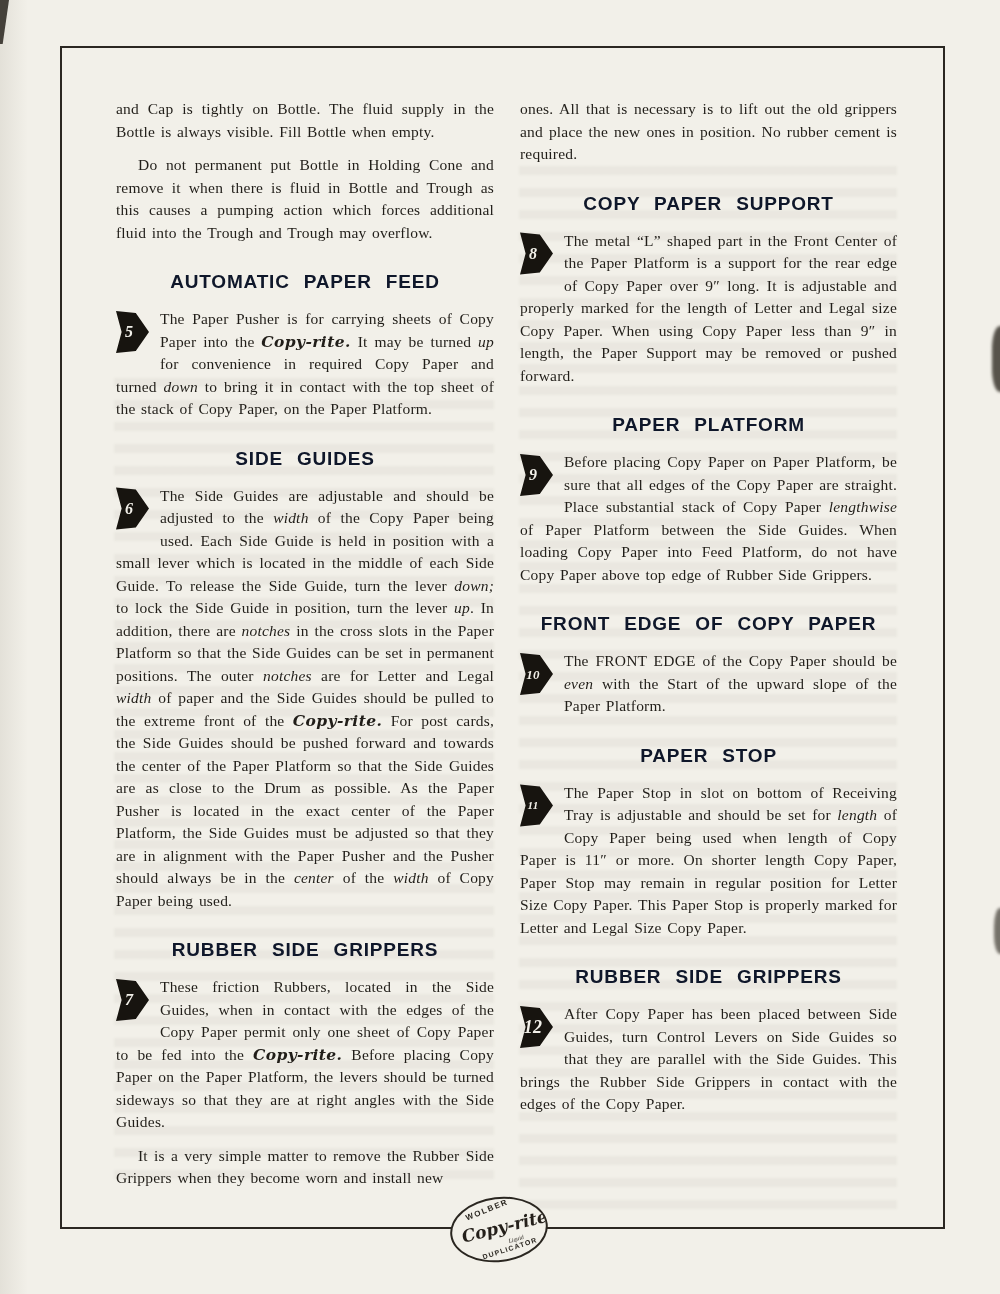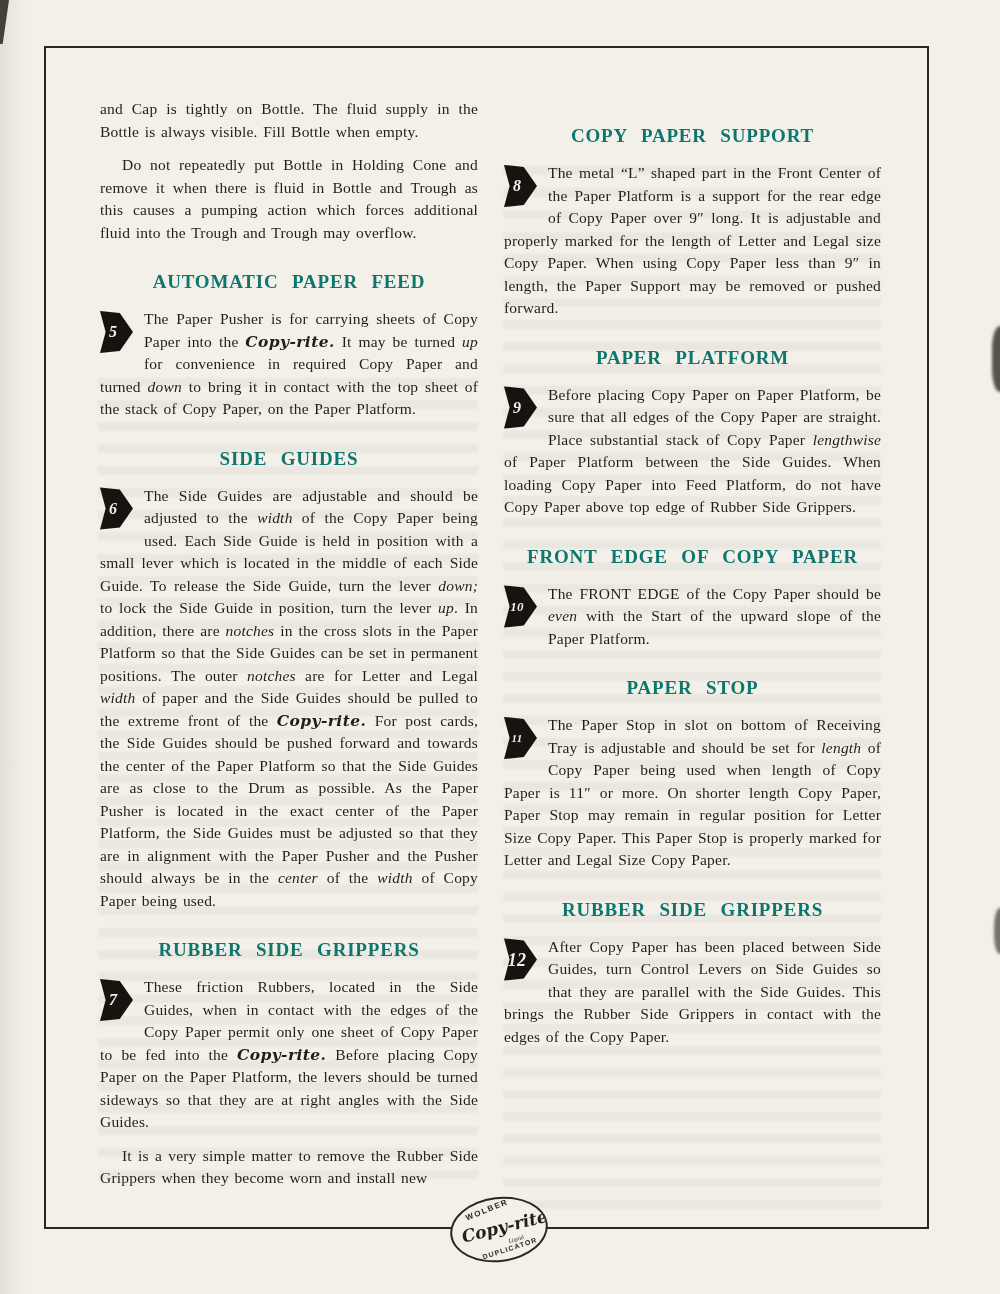--- a/index.html
+++ b/index.html
@@ -13,40 +13,40 @@
   .scan-strip{position:absolute;left:0;top:0;width:28px;height:100%;
     background:linear-gradient(to right,#dbd8cf,#ecead
 3 55%,rgba(236,234,227,0));
     background:linear-gradient(to right,#dbd8cf,rgba(236,234,227,0));opacity:.65;}
   .corner-mark{position:absolute;left:0;top:0;width:9px;height:44px;background:#45413a;
     clip-path:polygon(0 0,100% 0,30% 100%,0 100%);filter:blur(.6px);}
   .edge-blob{position:absolute;background:#57534b;filter:blur(1.4px);}
   .blob-1{right:-5px;top:326px;width:13px;height:66px;border-radius:60% 0 0 60%/35% 0 0 35%;}
   .blob-2{right:-4px;top:908px;width:10px;height:46px;border-radius:60% 0 0 60%/40% 0 0 40%;opacity:.8;}
   
-  .frame{position:absolute;left:44px;top:46px;width:885px;height:1183px;
+  .frame{position:absolute;left:60px;top:46px;width:885px;height:1183px;
     border:2px solid #2b2722;box-sizing:border-box;}
   .content{position:absolute;left:0;top:0;right:0;bottom:0;padding:50px 46px 0 54px;}
   .columns{display:flex;gap:26px;}
   .col{width:378px;flex:0 0 auto;position:relative;}
   .col-right{width:377px;}
   
   .ghost{position:absolute;pointer-events:none;z-index:0;
     background:repeating-linear-gradient(rgba(108,101,86,.055) 0 9px,rgba(108,101,86,0) 9px 22px);
     filter:blur(1.3px);}
   .ghost-left{left:52px;top:330px;width:380px;height:810px;}
   .ghost-right{left:457px;top:118px;width:378px;height:1050px;}
   
   .para{margin:0 0 11px;font-size:15.5px;line-height:22.5px;text-align:justify;
     letter-spacing:.2px;word-spacing:1.5px;clear:both;position:relative;z-index:1;}
   .para.indent{text-indent:22px;}
   .it{font-style:italic;}
   .script{font-family:"DejaVu Serif",serif;font-style:italic;font-weight:700;letter-spacing:.4px;margin-top:14px;}
-  .sec-heading{font-family:Liberation Serif, serif;font-weight:700;
-    font-size:19px;letter-spacing:.8px;word-spacing:8px;text-align:center;color:#0f766e;
+  .sec-heading{font-family:Liberation Sans, sans-serif;font-weight:700;
+    font-size:19px;letter-spacing:.8px;word-spacing:8px;text-align:center;color:#0f172a;
     margin:27px 0 15px;clear:both;position:relative;z-index:1;}
   
   .marker{float:left;width:33px;height:44px;margin:2px 11px 2px 0;background:#17140f;
     clip-path:polygon(0 2%,60% 7%,100% 50%,60% 93%,0 98%,17% 50%);
     display:flex;align-items:center;justify-content:center;box-sizing:border-box;padding-right:7px;}
   .marker-num{color:#f2f0e9;font-family:"Liberation Serif",serif;font-style:italic;
     font-weight:700;font-size:16px;line-height:1;}
   
   .logo{position:absolute;left:450px;top:1197px;width:98px;height:65px;z-index:3;}
   .logo-oval{position:absolute;inset:0;border:2px solid #2a2620;border-radius:50%;
@@ -67,36 +67,37 @@
 <div class="scan-strip"></div>
 <div class="corner-mark"></div>
 
 <div class="frame">
   <div class="ghost ghost-left"></div>
   <div class="ghost ghost-right"></div>
   <div class="content">
     <div class="columns">
       <div class="col col-left">
           <p class="para"><span>and Cap is tightly on Bottle. The fluid supply in the Bottle is always visible. Fill Bottle when empty.</span></p>
-          <p class="para indent"><span>Do not repeatedly put Bottle in Holding Cone and remove it when there is fluid in Bottle and Trough as this causes a pumping action which forces additional fluid into the Trough and Trough may overflow.</span></p>
+          <p class="para indent"><span>Do not permanent put Bottle in Holding Cone and remove it when there is fluid in Bottle and Trough as this causes a pumping action which forces additional fluid into the Trough and Trough may overflow.</span></p>
           <h3 class="sec-heading">AUTOMATIC PAPER FEED</h3>
           <p class="para"><span class="marker">
               <span class="marker-num">5</span>
             </span><span>The Paper Pusher is for carrying sheets of Copy Paper into the </span><span class="script">Copy-rite.</span><span> It may be turned </span><span class="it">up</span><span> for convenience in required Copy Paper and turned </span><span class="it">down</span><span> to bring it in contact with the top sheet of the stack of Copy Paper, on the Paper Platform.</span></p>
           <h3 class="sec-heading">SIDE GUIDES</h3>
           <p class="para"><span class="marker">
               <span class="marker-num">6</span>
             </span><span>The Side Guides are adjustable and should be adjusted to the </span><span class="it">width</span><span> of the Copy Paper being used. Each Side Guide is held in position with a small lever which is located in the middle of each Side Guide. To release the Side Guide, turn the lever </span><span class="it">down;</span><span> to lock the Side Guide in position, turn the lever </span><span class="it">up</span><span>. In addition, there are </span><span class="it">notches</span><span> in the cross slots in the Paper Platform so that the Side Guides can be set in permanent positions. The outer </span><span class="it">notches</span><span> are for Letter and Legal </span><span class="it">width</span><span> of paper and the Side Guides should be pulled to the extreme front of the </span><span class="script">Copy-rite.</span><span> For post cards, the Side Guides should be pushed forward and towards the center of the Paper Platform so that the Side Guides are as close to the Drum as possible. As the Paper Pusher is located in the exact center of the Paper Platform, the Side Guides must be adjusted so that they are in alignment with the Paper Pusher and the Pusher should always be in the </span><span class="it">center</span><span> of the </span><span class="it">width</span><span> of Copy Paper being used.</span></p>
           <h3 class="sec-heading">RUBBER SIDE GRIPPERS</h3>
           <p class="para"><span class="marker">
               <span class="marker-num">7</span>
             </span><span>These friction Rubbers, located in the Side Guides, when in contact with the edges of the Copy Paper permit only one sheet of Copy Paper to be fed into the </span><span class="script">Copy-rite.</span><span> Before placing Copy Paper on the Paper Platform, the levers should be turned sideways so that they are at right angles with the Side Guides.</span></p>
           <p class="para indent"><span>It is a very simple matter to remove the Rubber Side Grippers when they become worn and install new</span></p>
         </div>
       <div class="col col-right">
+          <p class="para"><span>ones. All that is necessary is to lift out the old grippers and place the new ones in position. No rubber cement is required.</span></p>
           <h3 class="sec-heading">COPY PAPER SUPPORT</h3>
           <p class="para"><span class="marker">
               <span class="marker-num">8</span>
             </span><span>The metal “L” shaped part in the Front Center of the Paper Platform is a support for the rear edge of Copy Paper over 9″ long. It is adjustable and properly marked for the length of Letter and Legal size Copy Paper. When using Copy Paper less than 9″ in length, the Paper Support may be removed or pushed forward.</span></p>
           <h3 class="sec-heading">PAPER PLATFORM</h3>
           <p class="para"><span class="marker">
               <span class="marker-num">9</span>
             </span><span>Before placing Copy Paper on Paper Platform, be sure that all edges of the Copy Paper are straight. Place substantial stack of Copy Paper </span><span class="it">lengthwise</span><span> of Paper Platform between the Side Guides. When loading Copy Paper into Feed Platform, do not have Copy Paper above top edge of Rubber Side Grippers.</span></p>
           <h3 class="sec-heading">FRONT EDGE OF COPY PAPER</h3>
           <p class="para"><span class="marker">

